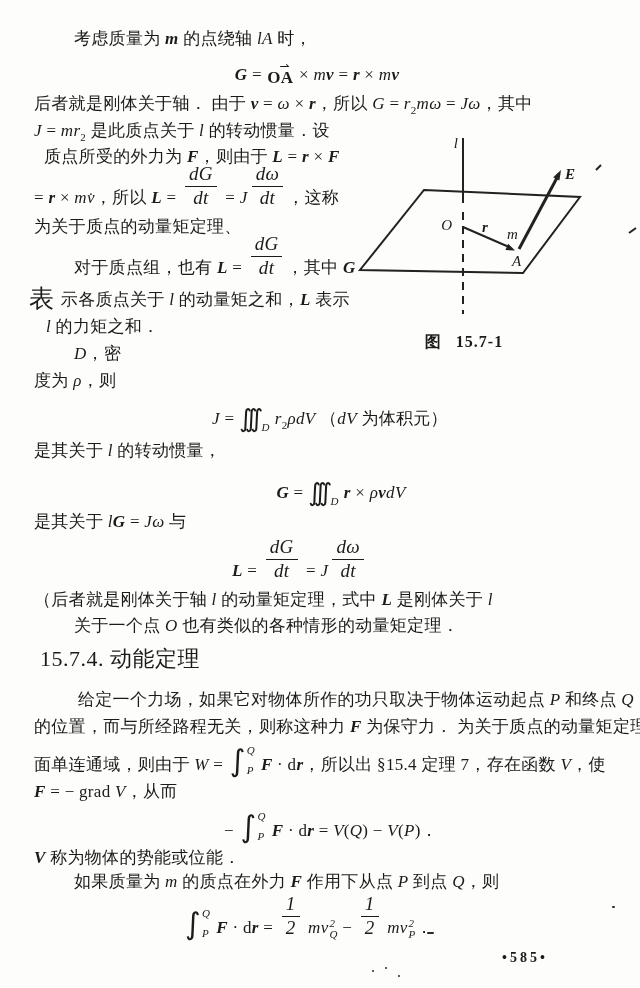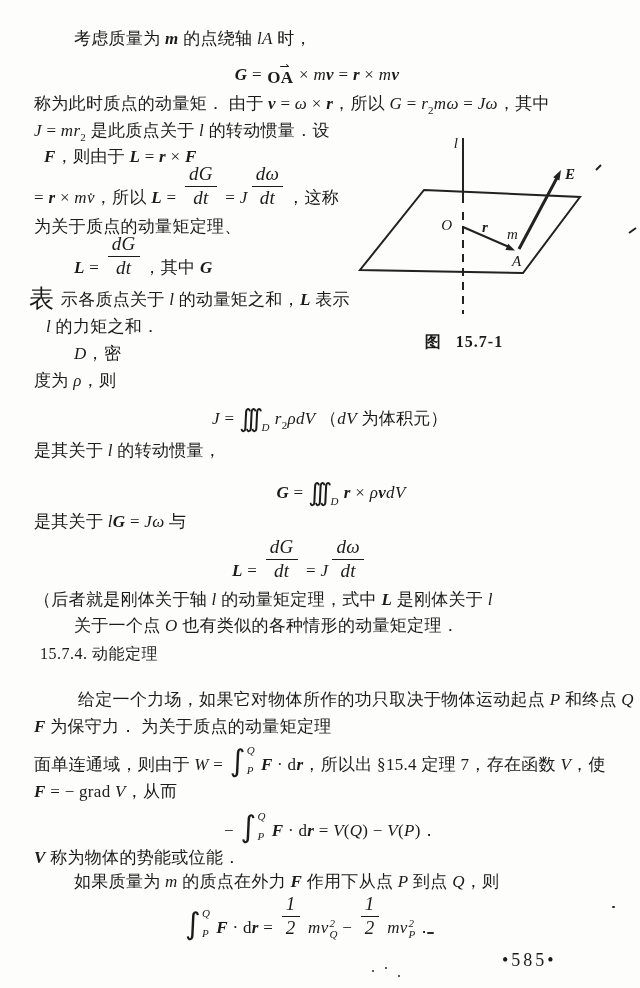--- a/index.html
+++ b/index.html
@@ -42,60 +42,60 @@
   .int3w{display:inline-flex;align-items:center}
   .int3{font-size:25px;letter-spacing:-0.3em;font-style:normal;line-height:.9;font-family:"DejaVu Sans",sans-serif}
   .int3-sub{font-size:11px;font-style:italic;transform:translateY(8px);margin-left:6px;margin-right:5px}
   
   .vec{display:inline-flex;flex-direction:column;align-items:center;line-height:1;margin:0 1px}
   .vec .ar{font-size:12px;line-height:6px;transform:translateX(4px);font-family:"DejaVu Sans",sans-serif}
   .vec .bs{font-weight:bold}
   
   .ss{display:inline-flex;flex-direction:column;font-size:11px;line-height:1.05;font-style:italic;margin-left:1px;transform:translateY(2px)}
   
-  .heading{position:absolute;font-size:16px;letter-spacing:0.5px}
+  .heading{position:absolute;font-size:22px;letter-spacing:0.5px}
   
   .figure{position:absolute;left:346px;top:130px;width:294px}
   .figure svg{display:block}
   .fig-caption{width:294px;text-align:center;padding-right:58px;box-sizing:border-box;margin-top:2px;font-size:16px;font-weight:bold;letter-spacing:1px}
   .fig-caption .gap{display:inline-block;width:14px}
   
-  .pagenum{position:absolute;left:502px;top:950px;font-size:18px;font-weight:normal;letter-spacing:3px}
+  .pagenum{position:absolute;left:502px;top:950px;font-size:14px;font-weight:bold;letter-spacing:3px}
   
   .spk{position:absolute;background:#2a2a2a;border-radius:1px}
 </style>
 </head>
 <body>
 
 <div class="page">
 
   <div class="ln" style="left:74px;top:26px;height:24px"><span>考虑质量为 </span><span class="bi">m</span><span> 的点绕轴 </span><span class="it">l</span><span class="it">A</span><span> 时，</span></div>
   <div class="ln center" style="top:56px;height:30px;transform:translateX(-3px)"><span class="bi">G</span><span> = </span><span class="vec"><span class="ar">⇀</span><span class="bs">OA</span></span><span> × </span><span class="it">m</span><span class="bi">v</span><span> = </span><span class="bi">r</span><span> × </span><span class="it">m</span><span class="bi">v</span></div>
-  <div class="ln" style="left:34px;top:89px;height:26px"><span>称为此时质点的动量矩． 由于 </span><span class="bi">v</span><span> = </span><span class="it">ω</span><span> × </span><span class="bi">r</span><span>，所以 </span><span class="it">G</span><span> = </span><span class="it">r</span><span class="sup">2</span><span class="it">mω</span><span> = </span><span class="it">Jω</span><span>，其中</span></div>
+  <div class="ln" style="left:34px;top:89px;height:26px"><span>后者就是刚体关于轴． 由于 </span><span class="bi">v</span><span> = </span><span class="it">ω</span><span> × </span><span class="bi">r</span><span>，所以 </span><span class="it">G</span><span> = </span><span class="it">r</span><span class="sup">2</span><span class="it">mω</span><span> = </span><span class="it">Jω</span><span>，其中</span></div>
   <div class="ln" style="left:34px;top:116px;height:26px"><span class="it">J</span><span> = </span><span class="it">mr</span><span class="sup">2</span><span> 是此质点关于 </span><span class="it">l</span><span> 的转动惯量．设</span></div>
-  <div class="ln" style="left:44px;top:142px;height:26px"><span class="bi">F</span><span>，则由于 </span><span class="bi">L</span><span> = </span><span class="bi">r</span><span> × </span><span class="bi">F</span></div>
+  <div class="ln" style="left:44px;top:142px;height:26px"><span>质点所受的外力为 </span><span class="bi">F</span><span>，则由于 </span><span class="bi">L</span><span> = </span><span class="bi">r</span><span> × </span><span class="bi">F</span></div>
   <div class="ln" style="left:34px;top:165px;height:44px"><span>= </span><span class="bi">r</span><span> × </span><span class="it">mv̇</span><span>，所以 </span><span class="bi">L</span><span> = </span><span class="frac"><span class="fn">dG</span><span class="fd">dt</span></span><span> = </span><span class="it">J</span><span class="frac"><span class="fn">dω</span><span class="fd">dt</span></span><span>，这称</span></div>
   <div class="ln" style="left:34px;top:212px;height:26px"><span>为关于质点的动量矩定理、</span></div>
-  <div class="ln" style="left:74px;top:237px;height:42px"><span class="bi">L</span><span> = </span><span class="frac"><span class="fn">dG</span><span class="fd">dt</span></span><span>，其中 </span><span class="bi">G</span></div>
+  <div class="ln" style="left:74px;top:237px;height:42px"><span>对于质点组，也有 </span><span class="bi">L</span><span> = </span><span class="frac"><span class="fn">dG</span><span class="fd">dt</span></span><span>，其中 </span><span class="bi">G</span></div>
   <div class="ln" style="left:29px;top:281px;height:30px"><span class="big">表</span><span> 示各质点关于 </span><span class="it">l</span><span> 的动量矩之和，</span><span class="bi">L</span><span> 表示</span></div>
   <div class="ln" style="left:46px;top:312px;height:26px"><span class="it">l</span><span> 的力矩之和．</span></div>
   <div class="ln" style="left:74px;top:339px;height:26px"><span class="it">D</span><span>，密</span></div>
   <div class="ln" style="left:34px;top:366px;height:26px"><span>度为 </span><span class="it">ρ</span><span>，则</span></div>
   <div class="ln center" style="top:388px;height:42px;transform:translateX(10px)"><span class="it">J</span><span> = </span><span class="int3w"><span class="int3">∫∫∫</span><span class="int3-sub">D</span></span><span class="it">r</span><span class="sup">2</span><span class="it">ρdV</span><span> （</span><span class="it">dV</span><span> 为体积元）</span></div>
   <div class="ln" style="left:34px;top:436px;height:26px"><span>是其关于 </span><span class="it">l</span><span> 的转动惯量，</span></div>
   <div class="ln center" style="top:462px;height:42px;transform:translateX(21px)"><span class="bi">G</span><span> = </span><span class="int3w"><span class="int3">∫∫∫</span><span class="int3-sub">D</span></span><span class="bi">r</span><span> × </span><span class="it">ρ</span><span class="bi">v</span><span class="it">dV</span></div>
   <div class="ln" style="left:34px;top:507px;height:26px"><span>是其关于 </span><span class="it">l</span><span class="bi">G</span><span> = </span><span class="it">Jω</span><span> 与</span></div>
   <div class="ln center" style="top:536px;height:46px;transform:translateX(-20px)"><span class="bi">L</span><span> = </span><span class="frac"><span class="fn">dG</span><span class="fd">dt</span></span><span> = </span><span class="it">J</span><span class="frac"><span class="fn">dω</span><span class="fd">dt</span></span></div>
   <div class="ln" style="left:34px;top:585px;height:26px"><span>（后者就是刚体关于轴 </span><span class="it">l</span><span> 的动量矩定理，式中 </span><span class="bi">L</span><span> 是刚体关于 </span><span class="it">l</span></div>
   <div class="ln" style="left:74px;top:611px;height:26px"><span>关于一个点 </span><span class="it">O</span><span> 也有类似的各种情形的动量矩定理．</span></div>
 
   <div class="heading" style="left:40px;top:644px">15.7.4. 动能定理</div>
 
   <div class="ln" style="left:78px;top:684px;height:27px"><span>给定一个力场，如果它对物体所作的功只取决于物体运动起点 </span><span class="it">P</span><span> 和终点 </span><span class="it">Q</span></div>
-  <div class="ln" style="left:34px;top:711px;height:27px"><span class="bi">F</span><span> 为保守力． 为关于质点的动量矩定理</span></div>
+  <div class="ln" style="left:34px;top:711px;height:27px"><span>的位置，而与所经路程无关，则称这种力 </span><span class="bi">F</span><span> 为保守力． 为关于质点的动量矩定理</span></div>
   <div class="ln" style="left:34px;top:736px;height:40px"><span>面单连通域，则由于 </span><span class="it">W</span><span> = </span><span class="intw"><span class="int-sign">∫</span><span class="int-lims"><span class="int-sup">Q</span><span class="int-sub">P</span></span></span><span class="bi">F</span><span> · d</span><span class="bi">r</span><span>，所以出 §15.4 定理 7，存在函数 </span><span class="it">V</span><span>，使</span></div>
   <div class="ln" style="left:34px;top:777px;height:26px"><span class="bi">F</span><span> = − grad </span><span class="it">V</span><span>，从而</span></div>
   <div class="ln center" style="top:800px;height:42px;transform:translateX(11px)"><span>− </span><span class="intw"><span class="int-sign">∫</span><span class="int-lims"><span class="int-sup">Q</span><span class="int-sub">P</span></span></span><span class="bi">F</span><span> · d</span><span class="bi">r</span><span> = </span><span class="it">V</span><span>(</span><span class="it">Q</span><span>) − </span><span class="it">V</span><span>(</span><span class="it">P</span><span>)．</span></div>
   <div class="ln" style="left:34px;top:845px;height:24px"><span class="bi">V</span><span> 称为物体的势能或位能．</span></div>
   <div class="ln" style="left:74px;top:867px;height:26px"><span>如果质量为 </span><span class="it">m</span><span> 的质点在外力 </span><span class="bi">F</span><span> 作用下从点 </span><span class="it">P</span><span> 到点 </span><span class="it">Q</span><span>，则</span></div>
   <div class="ln center" style="top:891px;height:48px;transform:translateX(-12px)"><span class="intw"><span class="int-sign">∫</span><span class="int-lims"><span class="int-sup">Q</span><span class="int-sub">P</span></span></span><span class="bi">F</span><span> · d</span><span class="bi">r</span><span> = </span><span class="frac"><span class="fn">1</span><span class="fd">2</span></span><span class="it"> mv</span><span class="ss"><span class="s1">2</span><span class="s2">Q</span></span><span> − </span><span class="frac"><span class="fn">1</span><span class="fd">2</span></span><span class="it"> mv</span><span class="ss"><span class="s1">2</span><span class="s2">P</span></span><span>．</span></div>
 
   <div class="figure">
     <svg width="294" height="200" viewBox="0 0 294 200">
       <g stroke="#222" stroke-width="2" fill="none">

